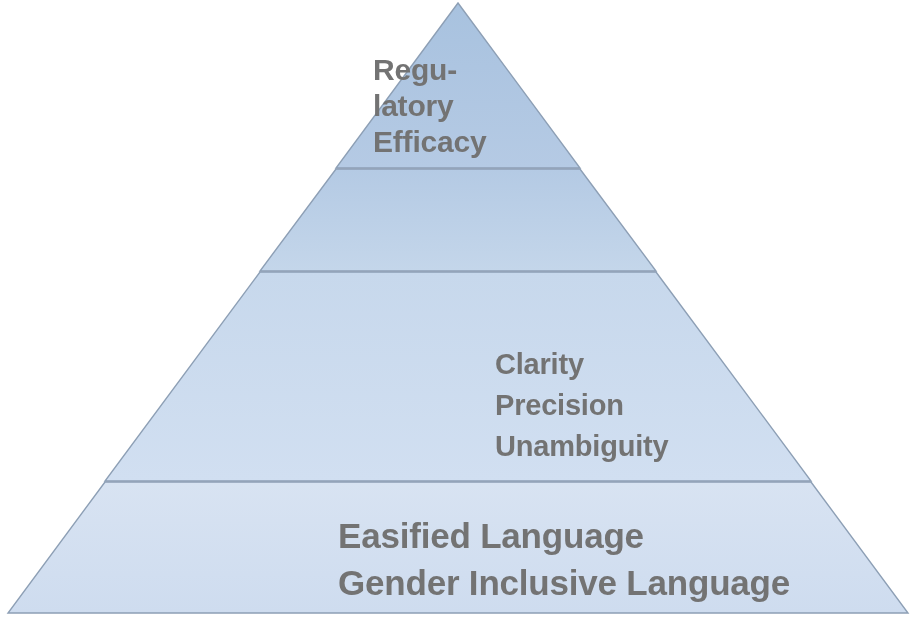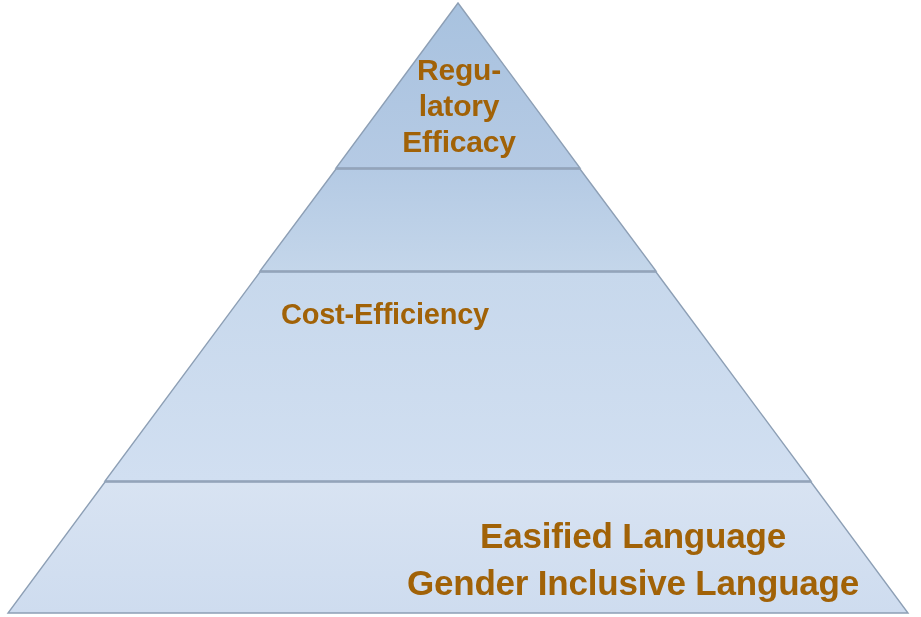--- a/index.html
+++ b/index.html
@@ -25,24 +25,23 @@
   #pyramid-svg {
     position: absolute;
     top: 0;
     left: 0;
     width: 921px;
     height: 617px;
   }
 
   .tier-label {
     position: absolute;
-    color: #a16207;
+    color: #737373;
     font-family: "Liberation Sans", sans-serif;
     font-weight: bold;
-    text-align: center;
     line-height: 1.16;
     white-space: pre-line;
     letter-spacing: -0.2px;
     pointer-events: none;
   }
 
   
   #label-tier-1 {
     left: 373px;
     top: 52px;
@@ -119,19 +118,21 @@
     <polygon points="260,272 656,272 811,481 105,481" fill="url(#grad-tier-3)" stroke="#8d9fb5" stroke-width="1.4"></polygon>
 
     <polygon points="105,482 811,482 908,613 8,613" fill="url(#grad-tier-4)" stroke="#8d9fb5" stroke-width="1.4"></polygon>
   </svg>
 
   <div class="tier-label" id="label-tier-1">Regu-
 latory
 Efficacy</div>
 
 
-  <div class="tier-label" id="label-tier-3-cost">Cost-Efficiency</div>
 
+  <div class="tier-label" id="label-tier-3-clarity">Clarity
+Precision
+Unambiguity</div>
 
   <div class="tier-label" id="label-tier-4">Easified Language
 Gender Inclusive Language</div>
 
 </div>
 
 </body></html>

